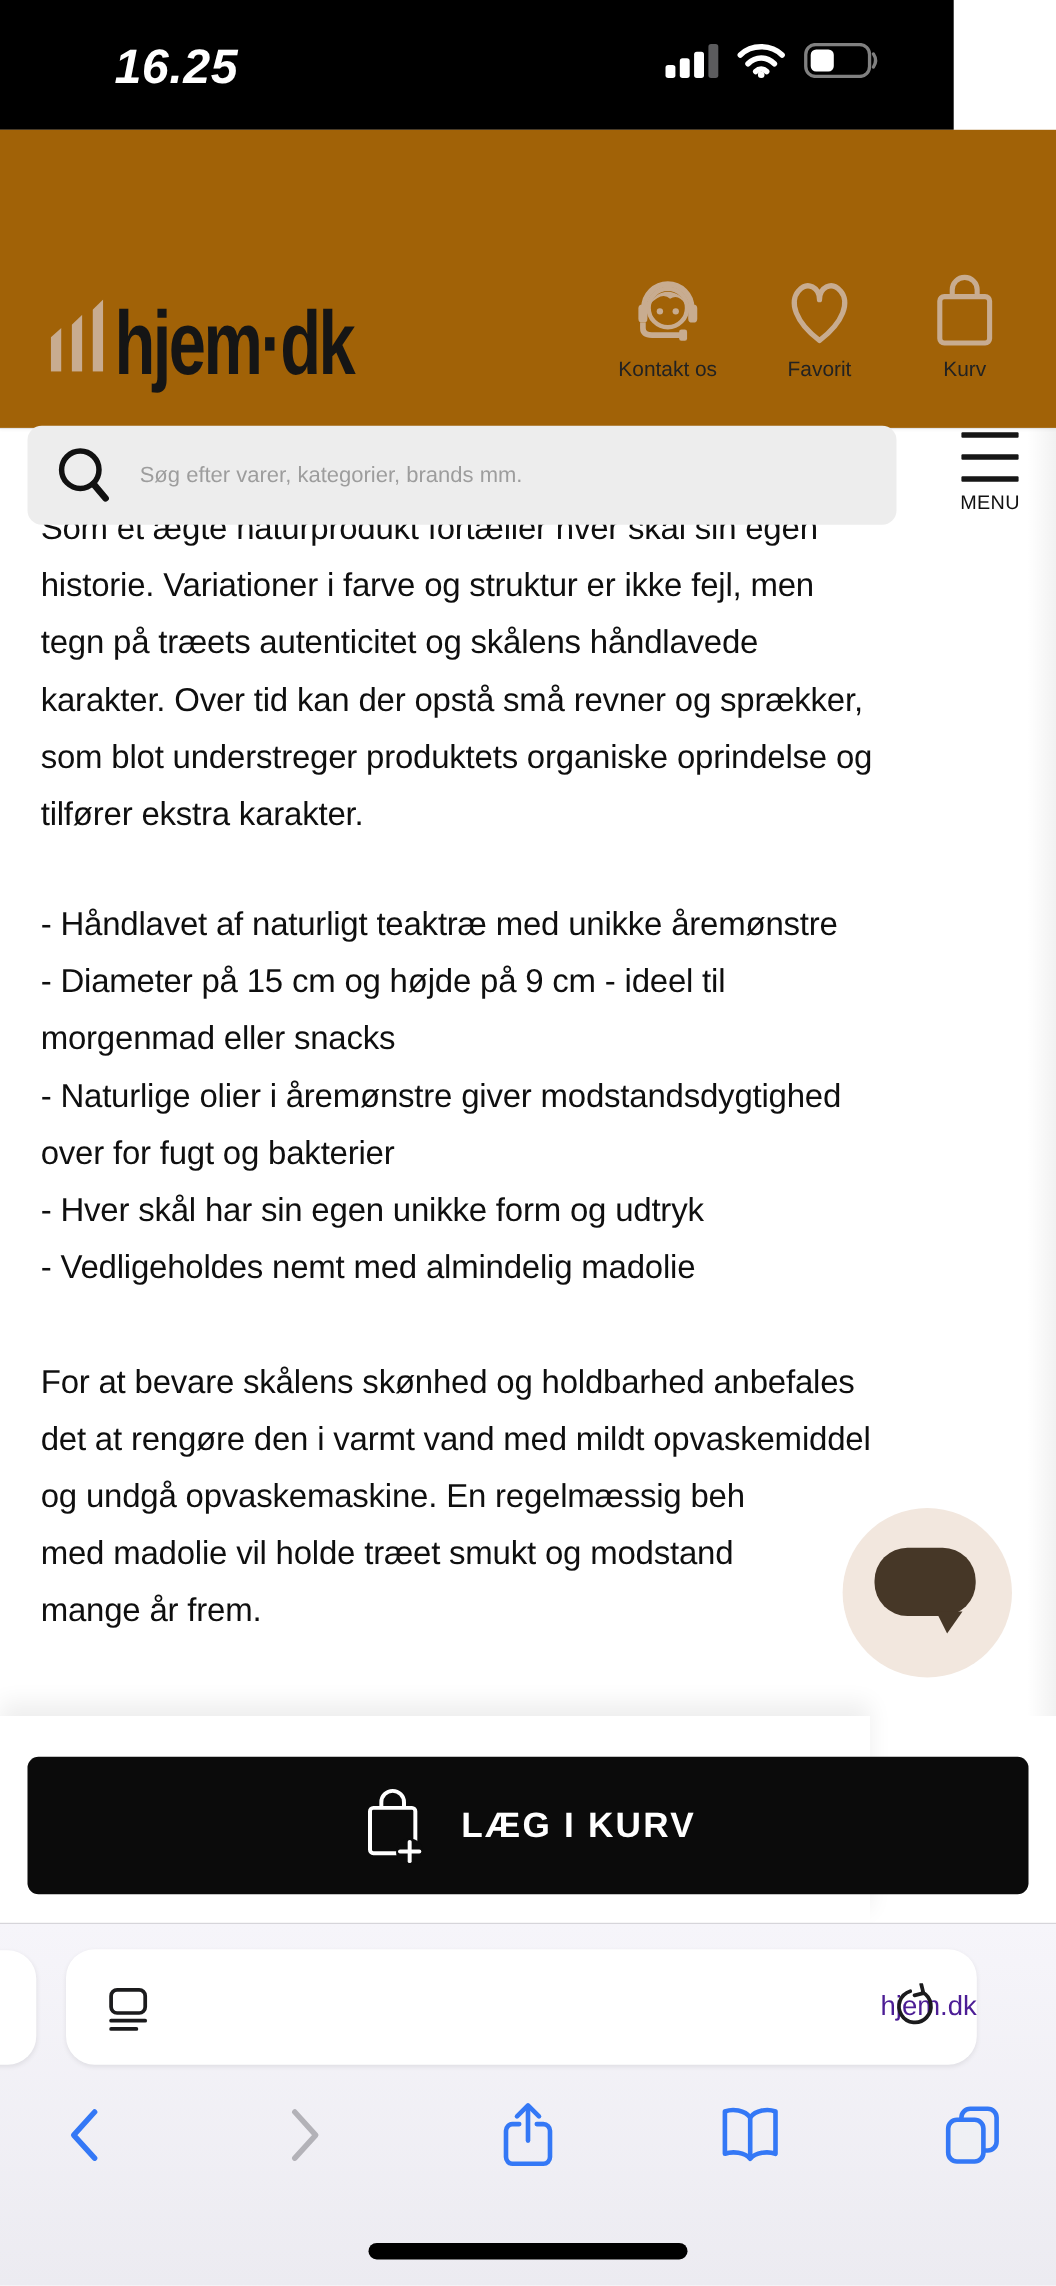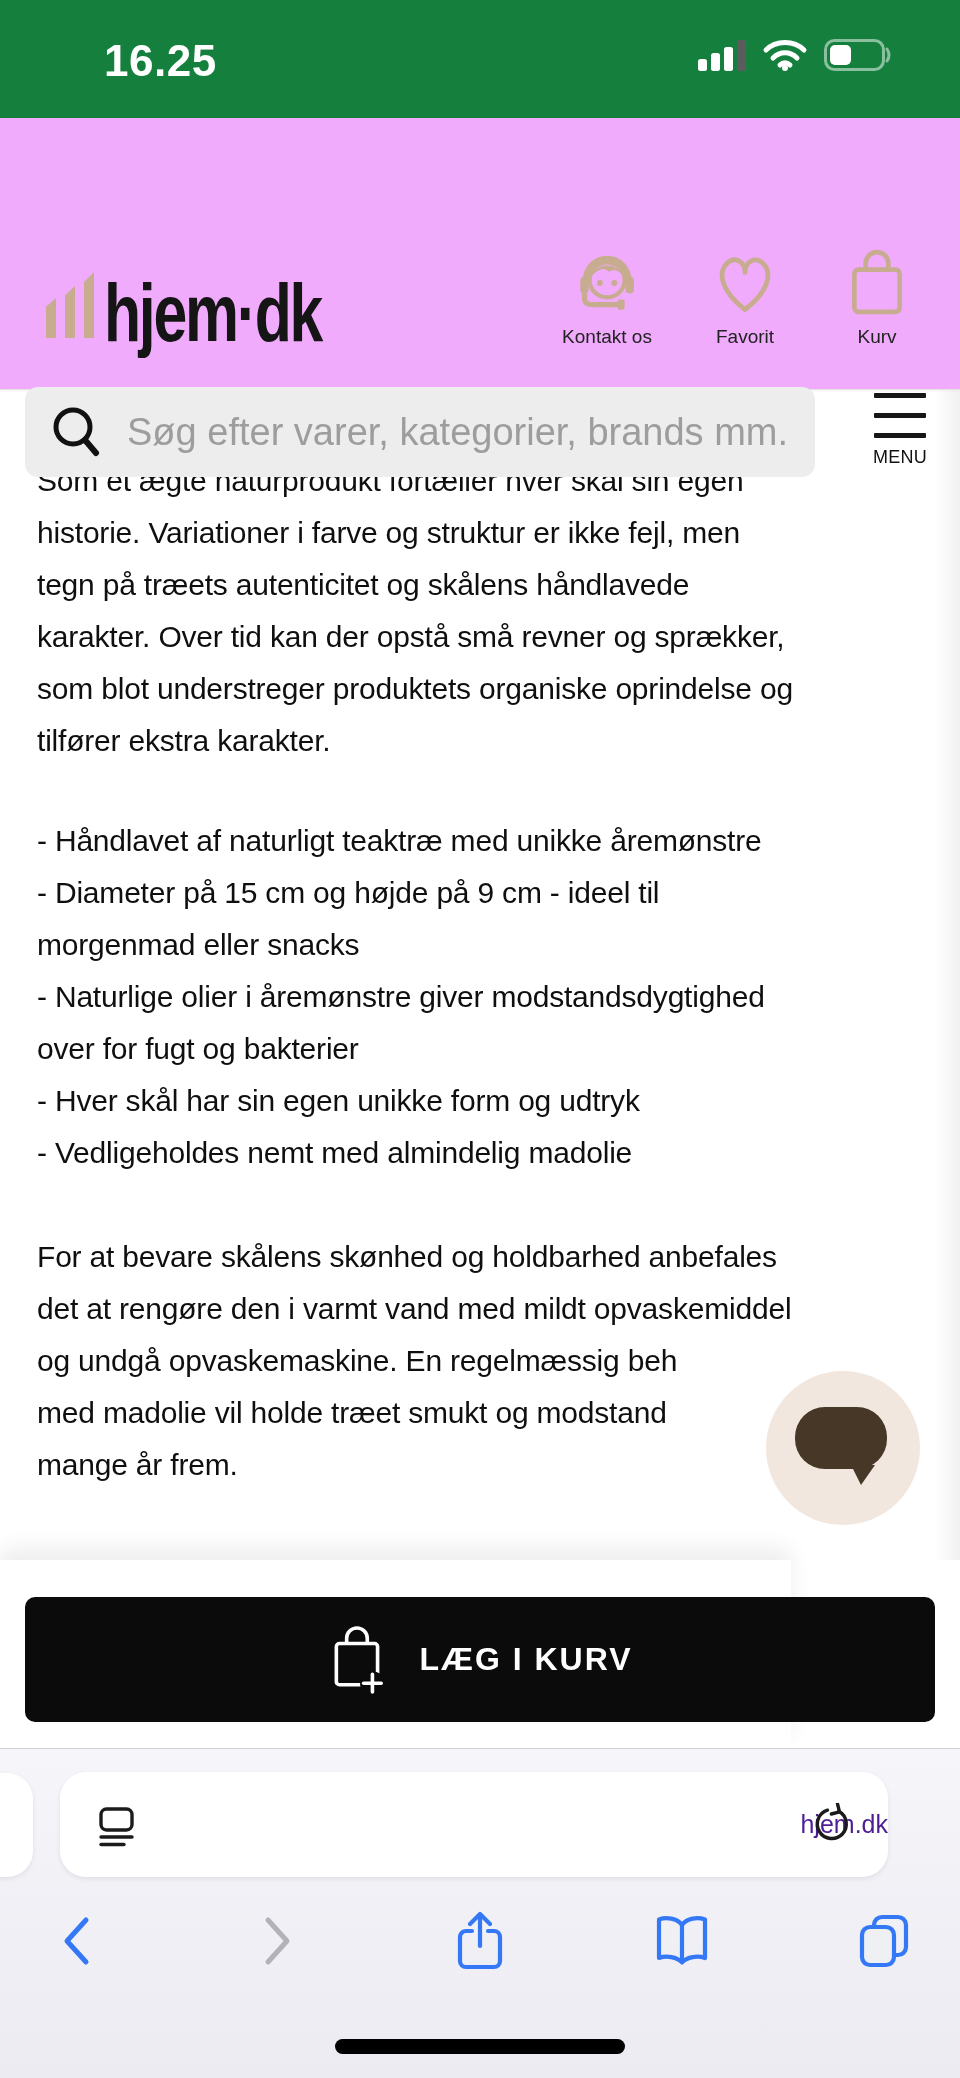--- a/index.html
+++ b/index.html
@@ -3,46 +3,46 @@
 <meta charset="utf-8">
 <style>
   * { margin:0; padding:0; box-sizing:border-box; }
   html,body { width:960px; height:2078px; }
   body {
     position:relative; background:#fff; overflow:hidden;
     font-family:"Liberation Sans","DejaVu Sans",sans-serif;
     -webkit-font-smoothing:antialiased;
   }
   
-  .status-bar { position:absolute; left:0; top:0; width:960px; height:118px; background:#15803d; }
+  .status-bar { position:absolute; left:0; top:0; width:867px; height:118px; background:#000000;font-style:italic; }
   .status-time { position:absolute; left:104px; top:36px; color:#fff; font-size:44px; font-weight:600; letter-spacing:.5px; }
   .status-icons { position:absolute; right:66px; top:38px; display:flex; align-items:center; gap:16px; }
   .sig { display:flex; align-items:flex-end; gap:4px; height:32px; }
   .sig i { display:block; width:9px; border-radius:2.5px; background:#fff; }
   .sig i.dim { background:#5c5c5e; }
   
-  .site-header { position:absolute; left:0; top:118px; width:960px; height:272px; background:#f0abfc;
+  .site-header { position:absolute; left:0; top:118px; width:960px; height:272px; background:#a16207;
     border-bottom:1px solid #e4e4e6; box-shadow:0 1px 3px rgba(0,0,0,.05); z-index:3; }
   .logo { position:absolute; left:46px; top:150px; display:flex; align-items:flex-end; height:84px; }
   .logo-bars { display:flex; align-items:flex-end; gap:9px; margin-right:10px; margin-bottom:14px; }
   .logo-bars i { display:block; width:10px; background:#c8ac90; }
   .logo-bars i:nth-child(1){ height:40px; clip-path:polygon(0 22%,100% 0,100% 100%,0 100%); }
   .logo-bars i:nth-child(2){ height:52px; clip-path:polygon(0 18%,100% 0,100% 100%,0 100%); }
   .logo-bars i:nth-child(3){ height:66px; clip-path:polygon(0 15%,100% 0,100% 100%,0 100%); }
   .logo-text { font-size:82px; font-weight:700; color:#151515; letter-spacing:-3px;
     transform:scaleX(.74); transform-origin:left bottom; line-height:.95; }
   .header-actions { position:absolute; right:0; top:130px; }
   .h-action { position:absolute; top:0; transform:translateX(-50%); display:flex; flex-direction:column; align-items:center; cursor:pointer; }
   .h-action .ic { height:70px; display:flex; align-items:center; justify-content:center; }
   .h-action .lbl { margin-top:8px; font-size:19px; color:#222; white-space:nowrap; }
   .search-row { position:absolute; left:0; top:269px; width:960px; height:90px; }
   .search-box { position:absolute; left:25px; top:0; width:790px; height:90px; background:#ededed; border-radius:13px;
     display:flex; align-items:center; padding:0 24px; }
   .search-box input { border:0; outline:0; background:transparent; flex:1; margin-left:22px;
-    font-size:38px; color:#555; font-family:inherit; }
+    font-size:20px; color:#555; font-family:inherit; }
   .search-box input::placeholder { color:#9d9d9d; opacity:1; }
   .menu-btn { position:absolute; right:28px; top:6px; width:64px; display:flex; flex-direction:column; align-items:center; cursor:pointer; }
   .menu-btn i { display:block; width:52px; height:5px; background:#161616; border-radius:1px; margin-bottom:15px; }
   .menu-btn i:last-of-type { margin-bottom:9px; }
   .menu-btn .lbl { font-size:18px; color:#111; letter-spacing:.3px; }
   
   .content { position:absolute; left:0; top:390px; width:960px; height:1170px; background:#fff; overflow:hidden; }
   .content::after { content:""; position:absolute; right:0; top:0; bottom:0; width:26px;
     background:linear-gradient(to left, rgba(0,0,0,.055), rgba(0,0,0,0)); pointer-events:none; }
   .text-col { position:absolute; left:37px; right:26px; top:65px; font-size:30px; line-height:52px;

